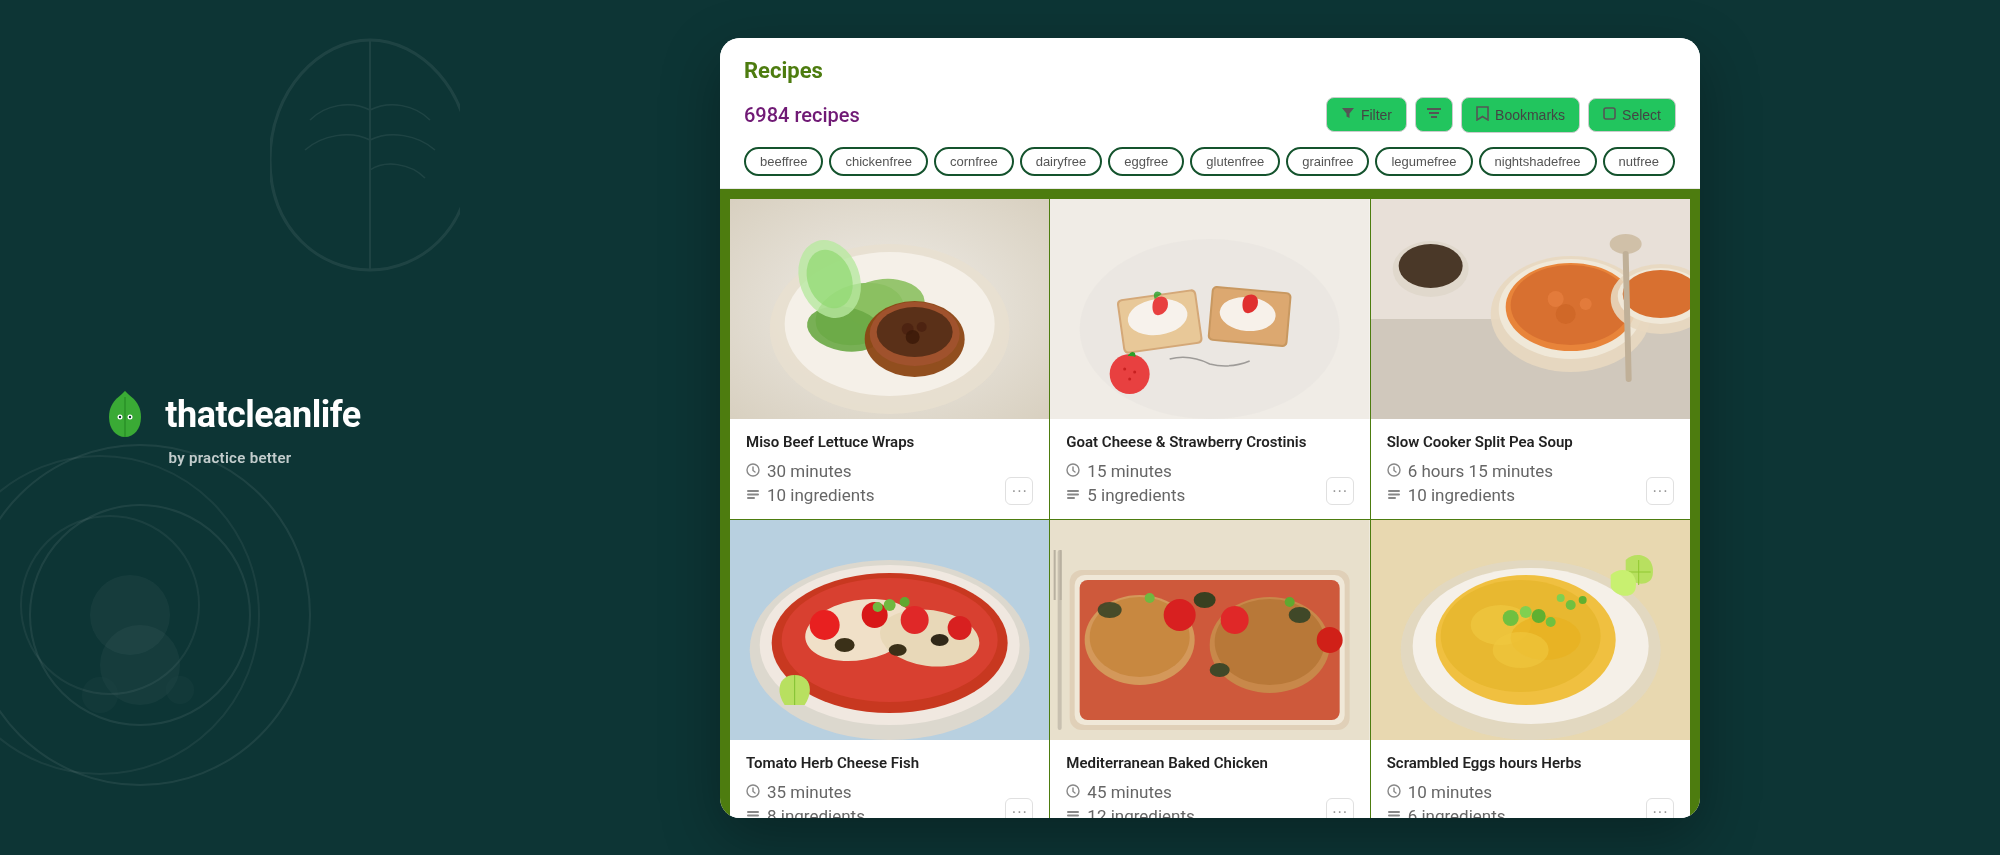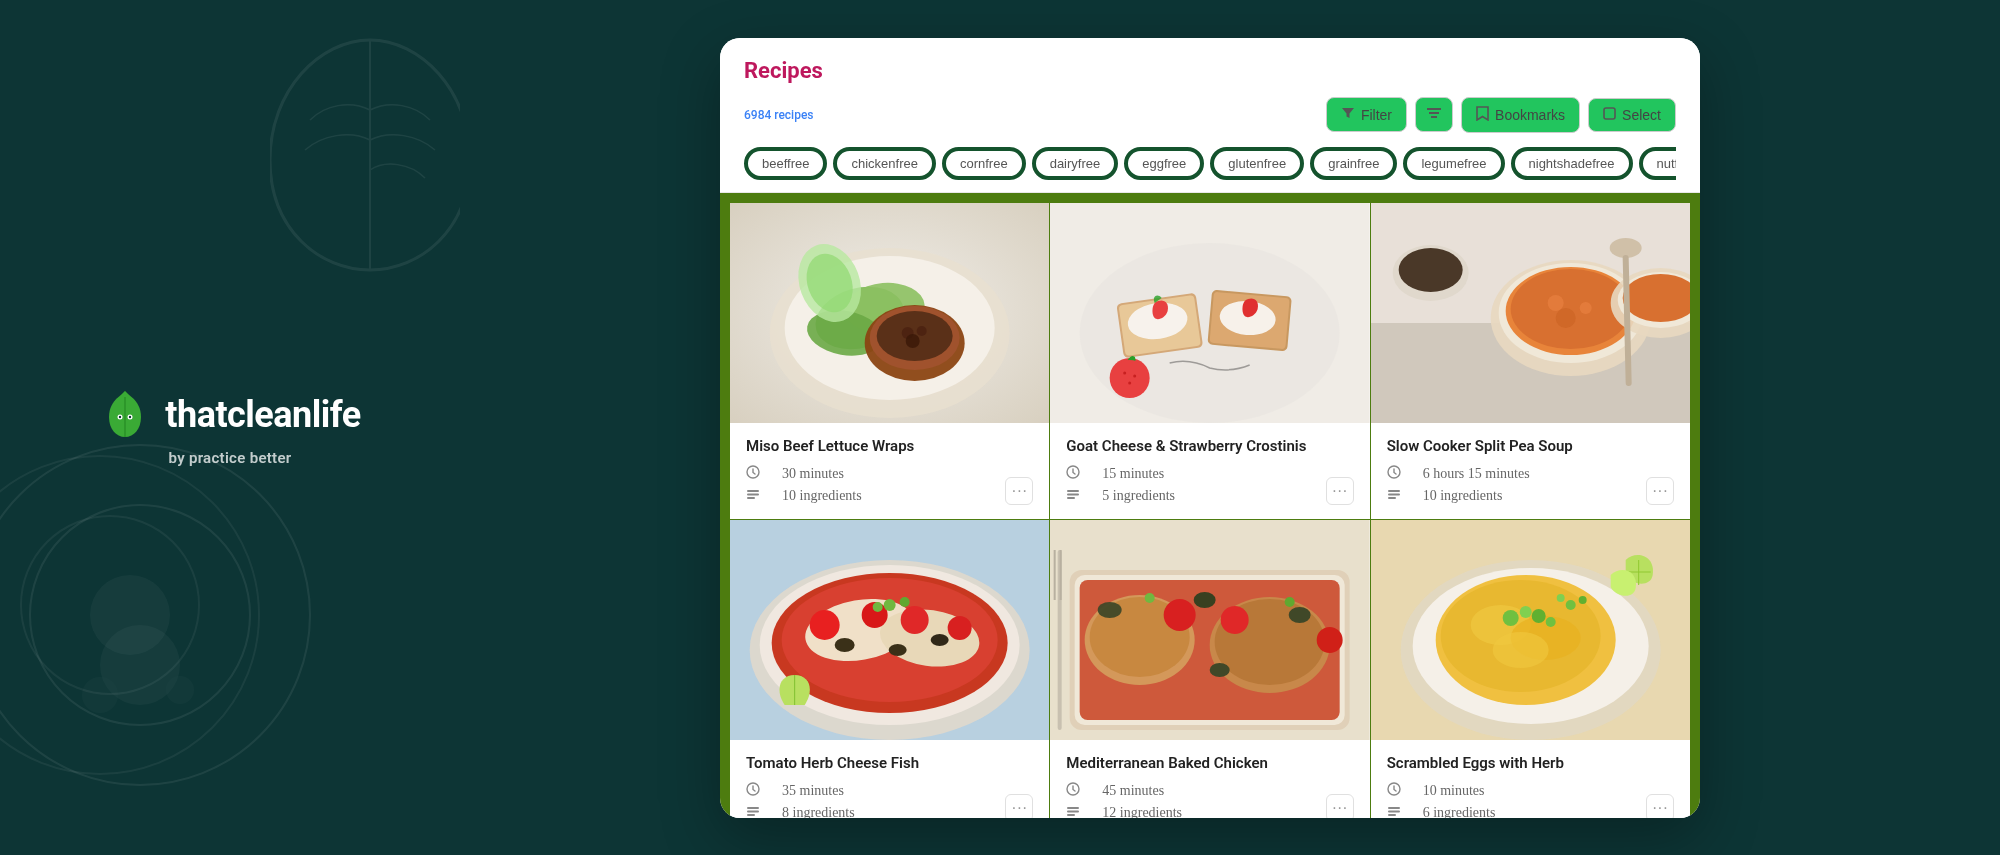--- a/index.html
+++ b/index.html
@@ -133,36 +133,36 @@
     }
 
     
     .card-header {
       background: #ffffff;
       padding: 20px 24px 0 24px;
       border-bottom: 1px solid #e8e8e8;
     }
 
     .page-title {
-      color: #be185d;
+      color: #4d7c0f;
       font-size: 22px;
       font-weight: 700;
       margin-bottom: 14px;
     }
 
     .toolbar {
       display: flex;
       align-items: center;
       justify-content: space-between;
       margin-bottom: 14px;
     }
 
     .recipe-count {
-      font-size: 12px;
-      color: #3b82f6;
+      font-size: 20px;
+      color: #701a75;
       font-weight: 500;
     }
 
     .toolbar-actions {
       display: flex;
       align-items: center;
       gap: 8px;
     }
 
     .toolbar-btn {
@@ -199,21 +199,21 @@
     .filters-row {
       display: flex;
       align-items: center;
       gap: 6px;
       padding-bottom: 12px;
       overflow: hidden;
     }
 
     .filter-tag {
       padding: 5px 14px;
-      border: 4px solid #14532d;
+      border: 2px solid #14532d;
       border-radius: 20px;
       font-size: 13px;
       color: #555;
       background: #fff;
       cursor: pointer;
       white-space: nowrap;
       flex-shrink: 0;
     }
 
     
@@ -270,24 +270,23 @@
 
     .recipe-meta-left {
       display: flex;
       flex-direction: column;
       gap: 4px;
     }
 
     .meta-item {
       display: flex;
       align-items: center;
-      gap: 22px;
-      font-size: 14px;
+      gap: 7px;
+      font-size: 17px;
       color: #666;
-      font-family: Liberation Serif, serif;
     }
 
     .more-options {
       width: 28px;
       height: 28px;
       border-radius: 6px;
       border: 1px solid #e0e0e0;
       background: #fff;
       display: flex;
       align-items: center;
@@ -737,21 +736,21 @@
               <path d="M258 52 L280 52" stroke="#90c830" stroke-width="1"></path>
 
               <path d="M240 55 C250 45 268 50 265 68 C263 80 245 77 240 67Z" fill="#c8f070"></path>
 
               <circle cx="200" cy="85" r="5" fill="#70c040"></circle>
               <circle cx="212" cy="80" r="4" fill="#60b030"></circle>
               <circle cx="190" cy="78" r="4" fill="#80d050"></circle>
             </svg>
           </div>
           <div class="recipe-info">
-            <div class="recipe-name">Scrambled Eggs with Herb</div>
+            <div class="recipe-name">Scrambled Eggs hours Herbs</div>
             <div class="recipe-meta-row">
               <div class="recipe-meta-left">
                 <div class="meta-item">
                   <span>
                     <svg width="14" height="14" viewBox="0 0 14 14" fill="none">
                         <circle cx="7" cy="7" r="6" stroke="#888" stroke-width="1.4"></circle>
                         <path d="M7 4v3.5l2 1.5" stroke="#888" stroke-width="1.4" stroke-linecap="round"></path>
                       </svg>
                   </span>
                   <span>10 minutes</span>

